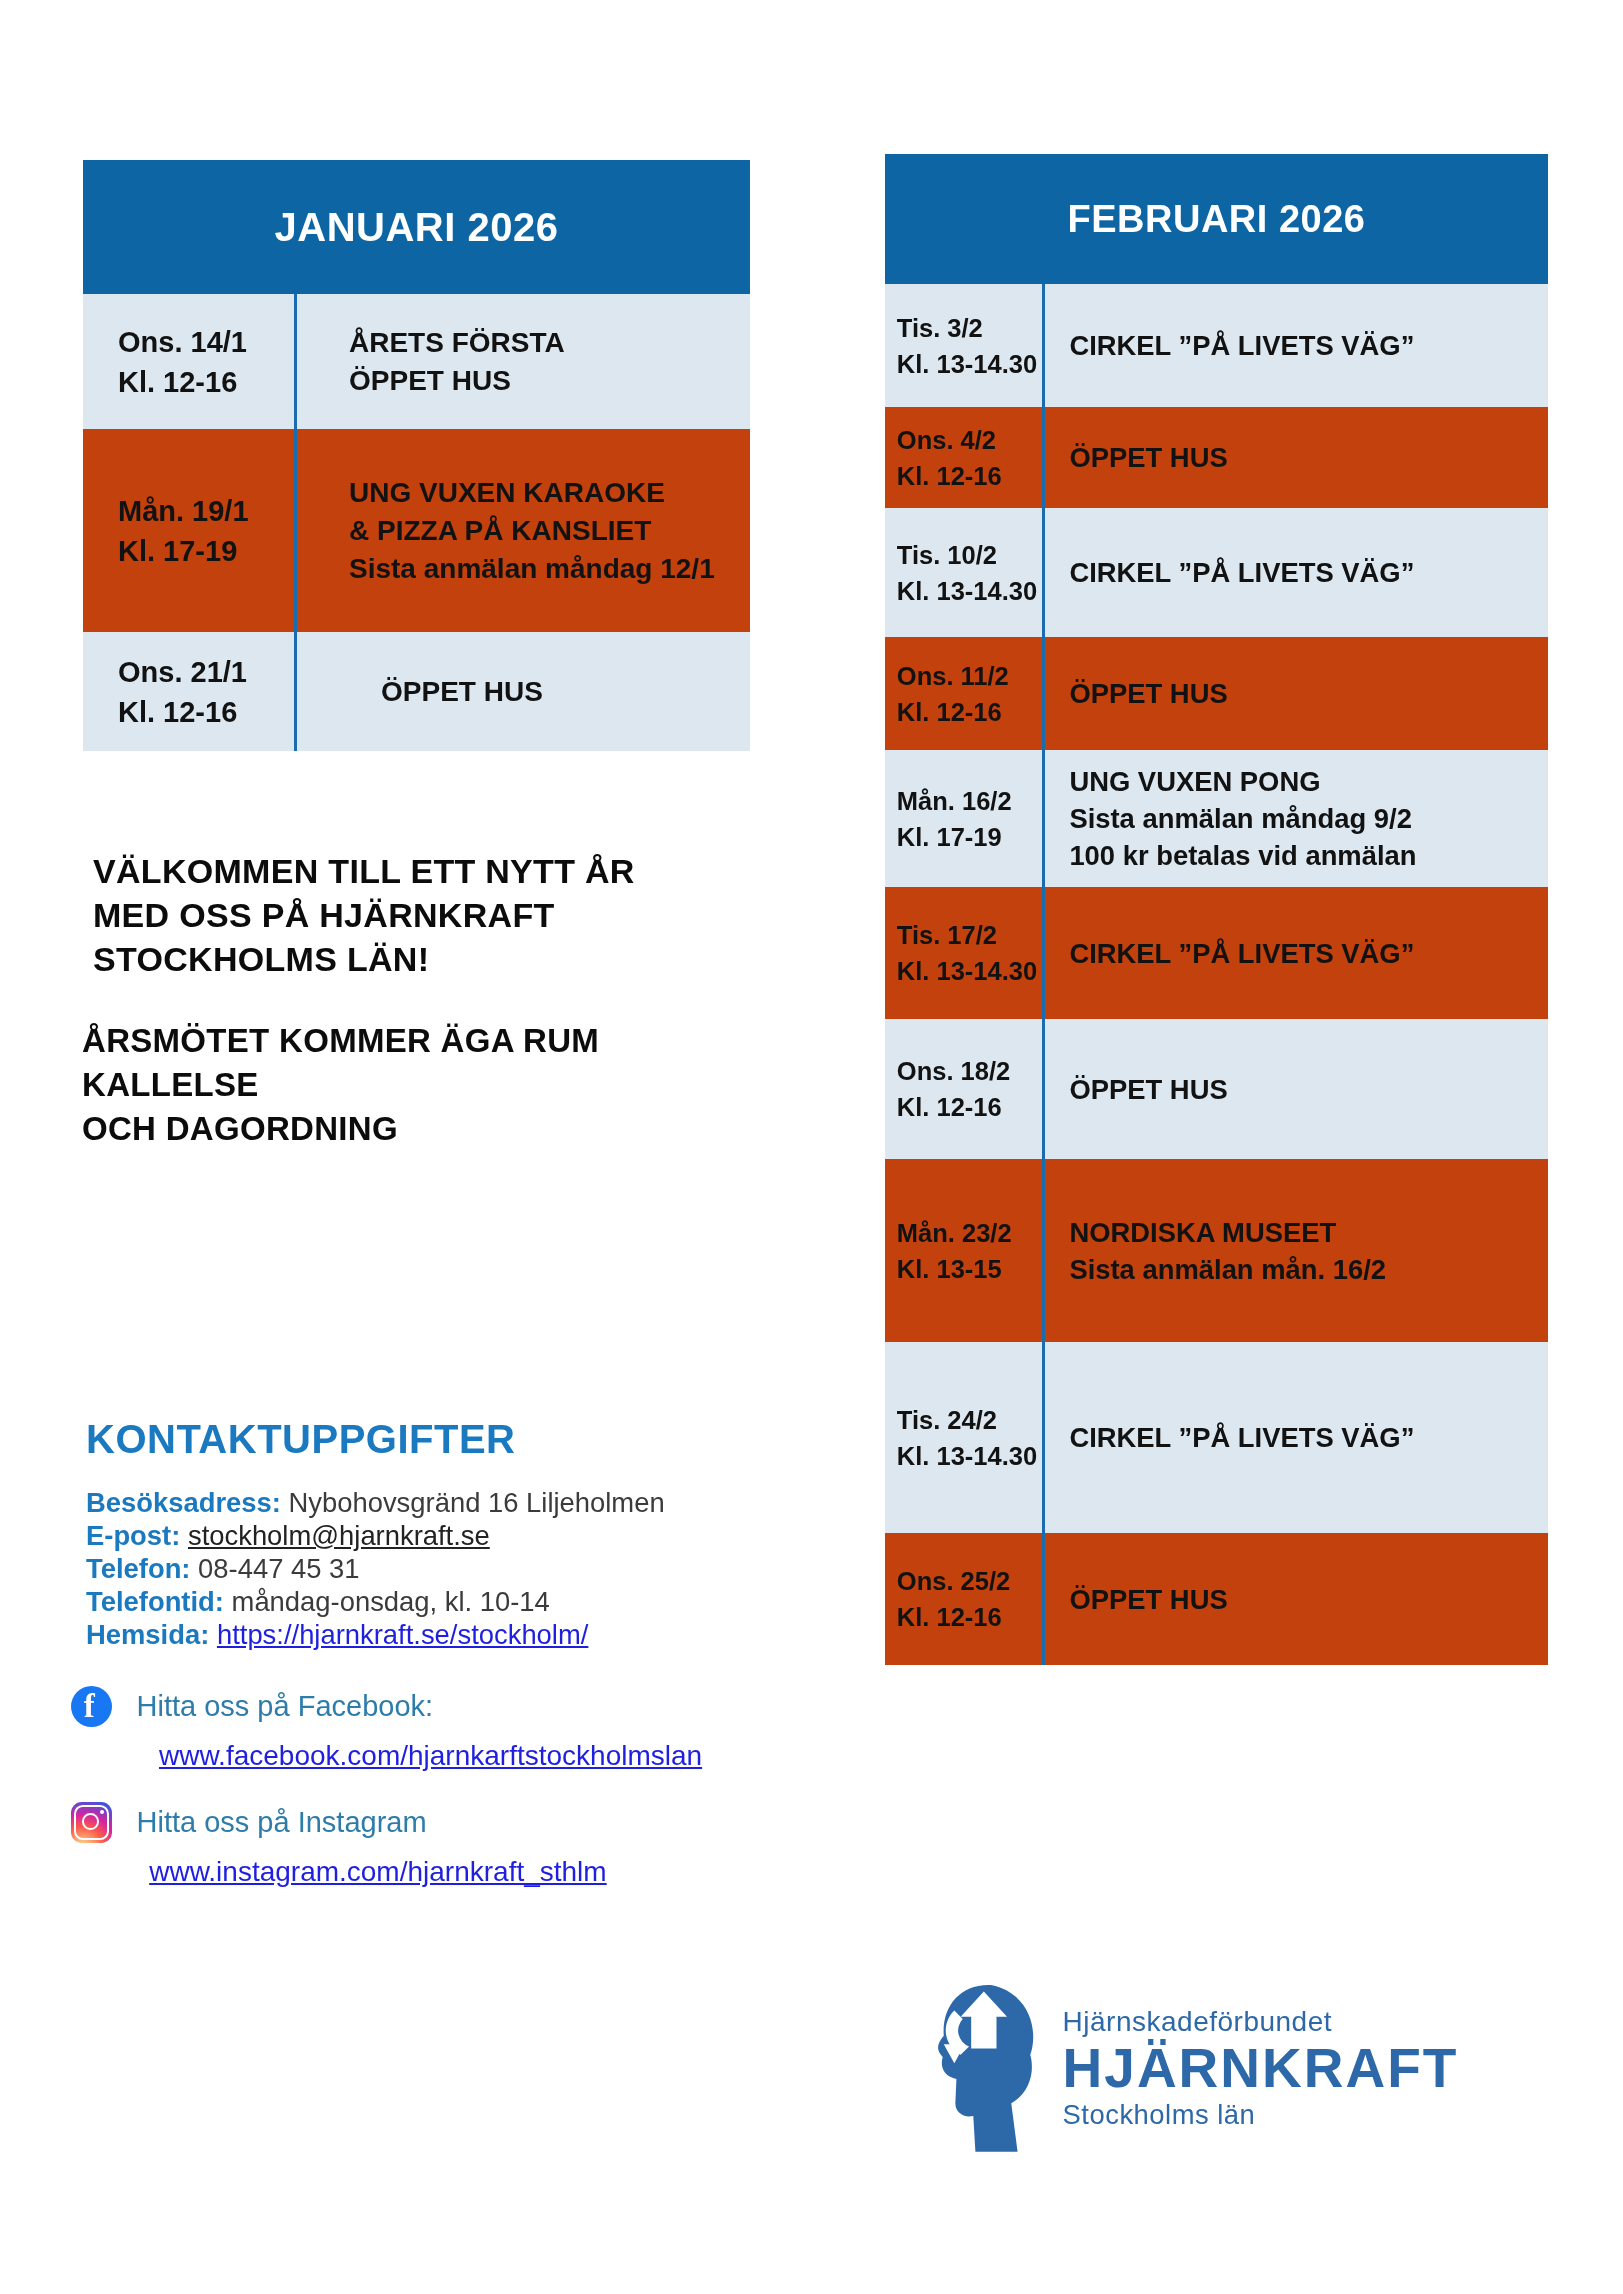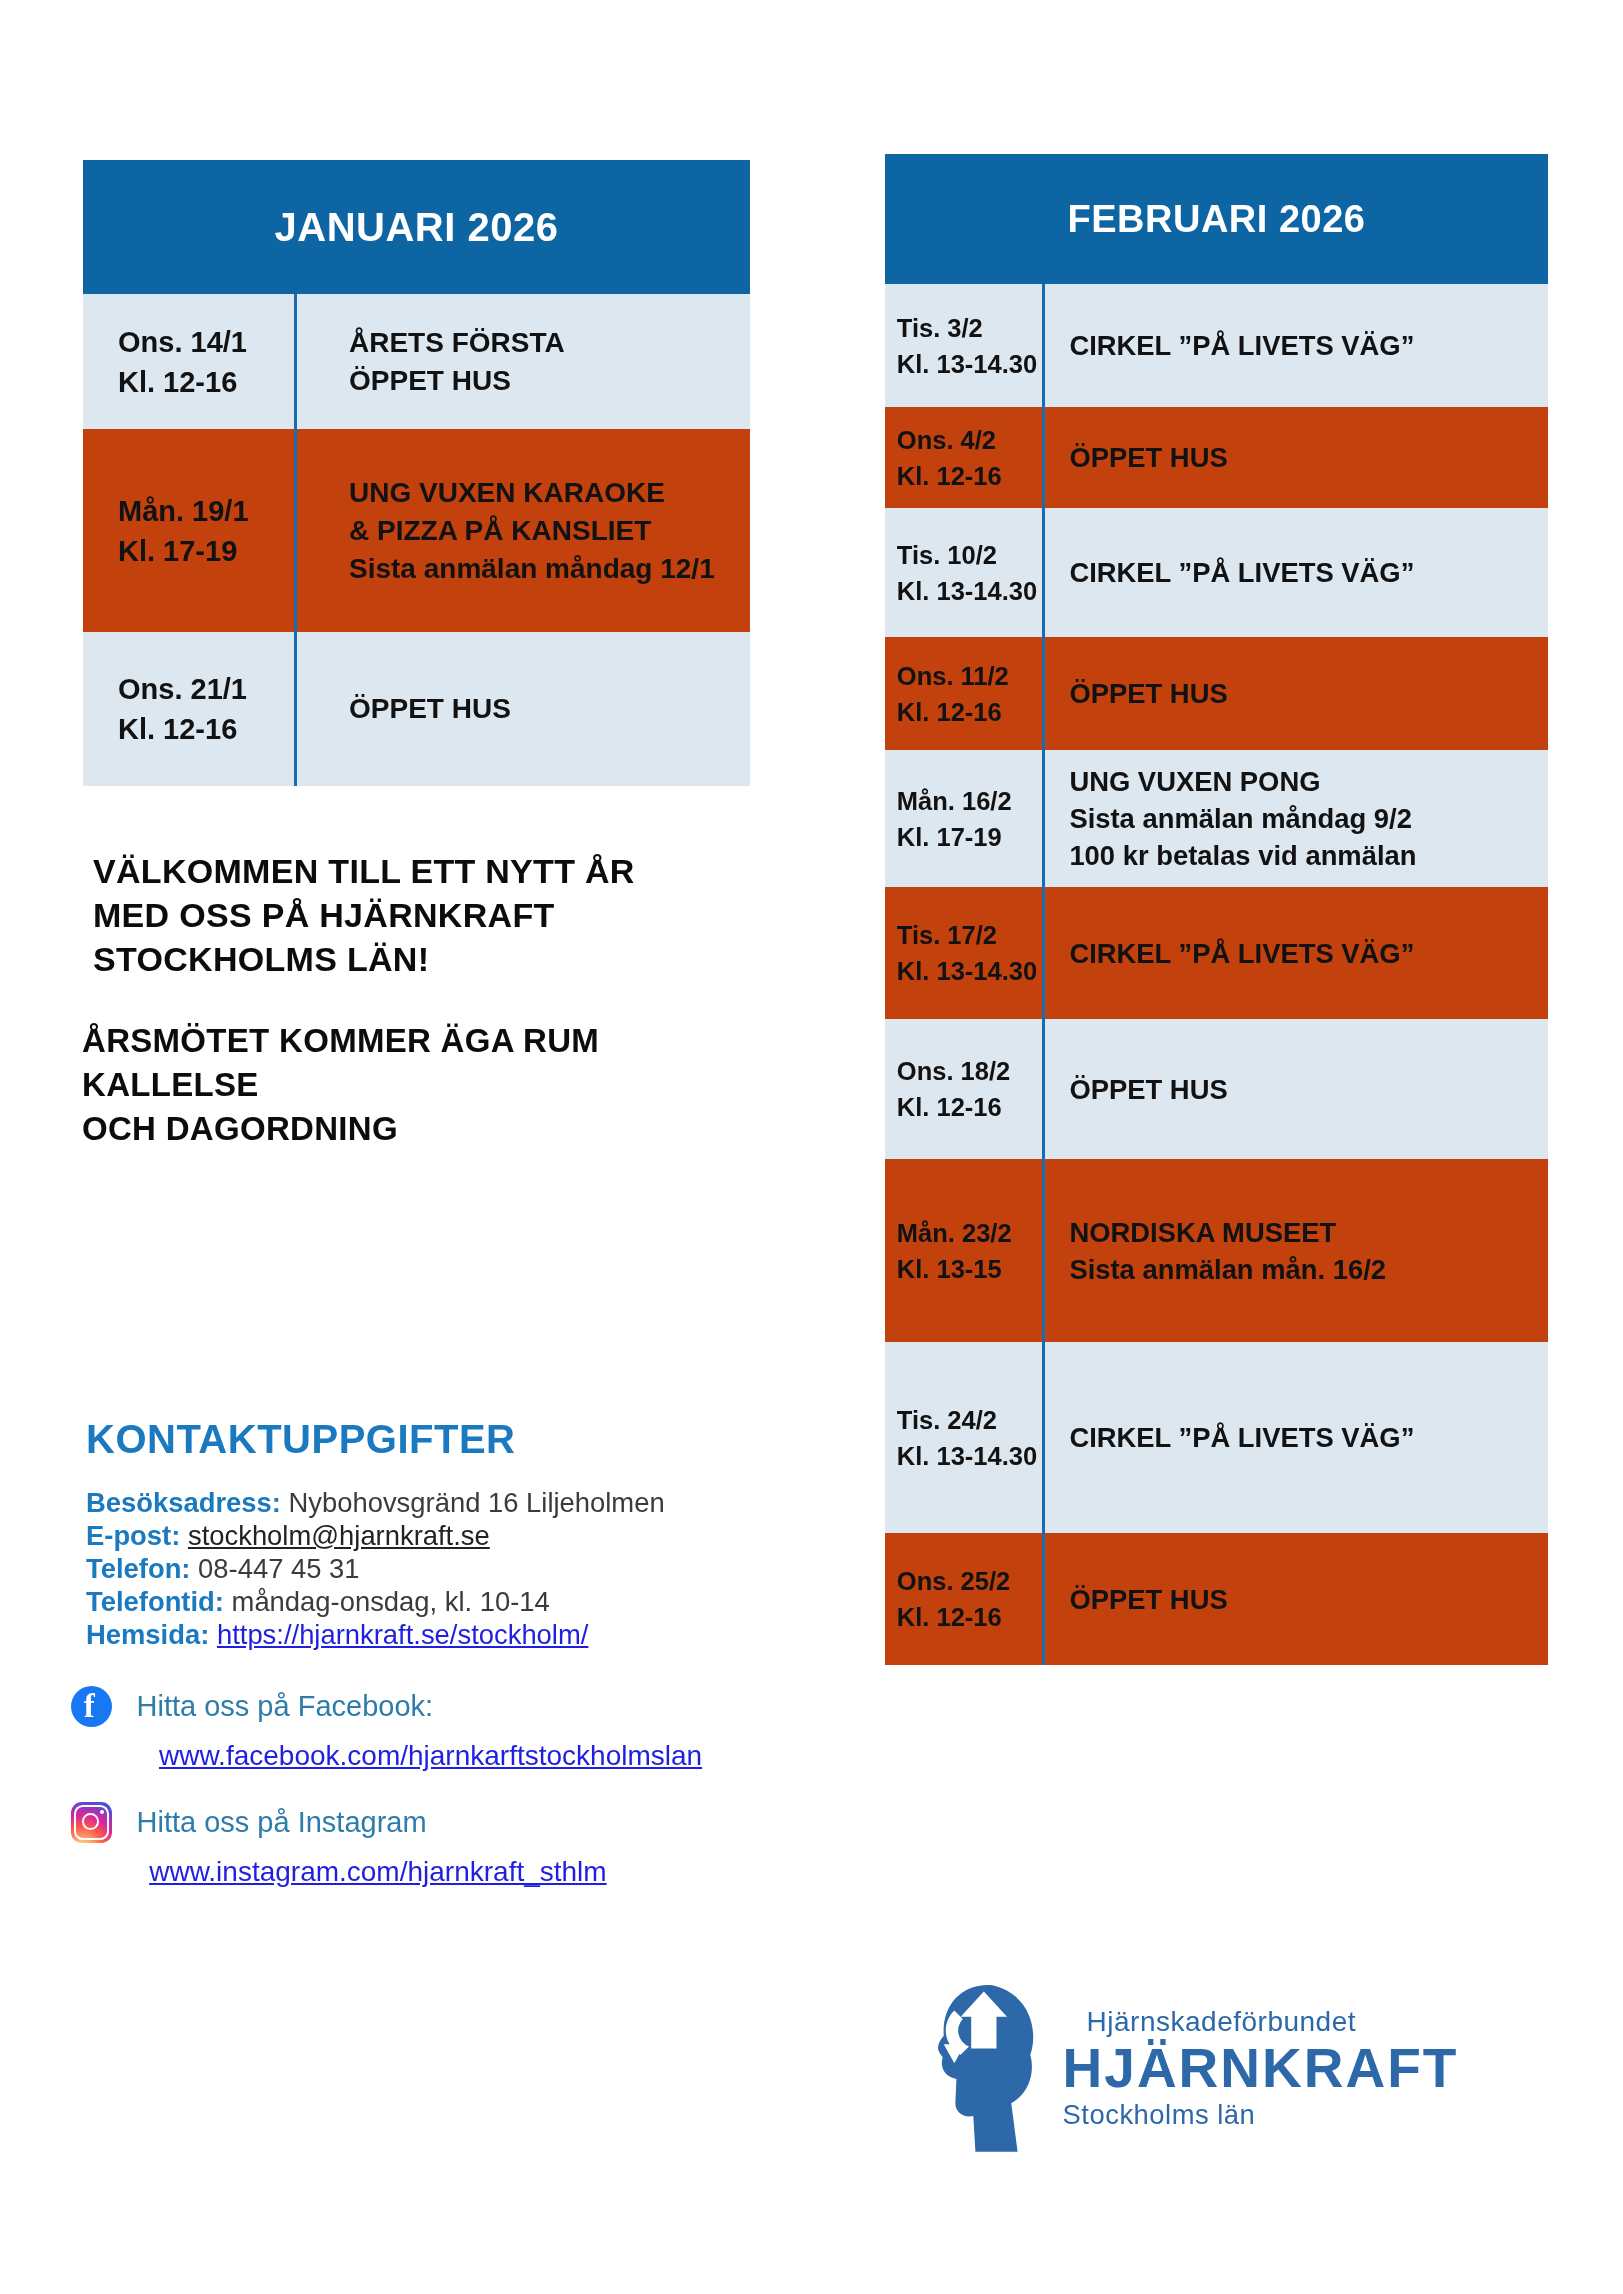--- a/index.html
+++ b/index.html
@@ -71,21 +71,21 @@
   .ig-icon::before{
     content:"";position:absolute;top:50%;left:50%;width:12.7px;height:12.7px;
     margin:-9.3px 0 0 -9.3px;border:2.9px solid #fff;border-radius:50%;
   }
   .ig-icon::after{
     content:"";position:absolute;top:7.8px;right:7.8px;width:3.9px;height:3.9px;background:#fff;border-radius:50%;
   }
   
   .logo{position:absolute;left:929px;top:1980px;display:flex;align-items:center;}
   .logo-text{margin-left:17.6px;color:#2d68a8;}
-  .logo-org{font-size:28px;font-weight:500;letter-spacing:0.5px;margin-left:24px;}
+  .logo-org{font-size:28px;font-weight:500;letter-spacing:0.5px;}
   .logo-name{font-size:55px;font-weight:bold;letter-spacing:2px;line-height:61px;}
   .logo-region{font-size:27.4px;letter-spacing:0.5px;}
 </style>
 </head>
 <body>
 
 <div class="calendar" id="jan-table">
   <div class="cal-header">JANUARI 2026</div>
   <div class="cal-rows">
       <div class="cal-row light" style="height: 135px;">
@@ -102,21 +102,21 @@
         <div class="cal-date">
           <div>Mån. 19/1</div>
           <div>Kl. 17-19</div>
         </div>
         <div class="cal-event">
           <div>UNG VUXEN KARAOKE</div>
           <div>&amp; PIZZA PÅ KANSLIET</div>
           <div>Sista anmälan måndag 12/1</div>
         </div>
       </div>
-      <div class="cal-row light" style="height: 154px;">
+      <div class="cal-row light" style="height: 119px; gap: 32px;">
         <div class="cal-date">
           <div>Ons. 21/1</div>
           <div>Kl. 12-16</div>
         </div>
         <div class="cal-event">
           <div>ÖPPET HUS</div>
         </div>
       </div>
     </div>
 </div>

